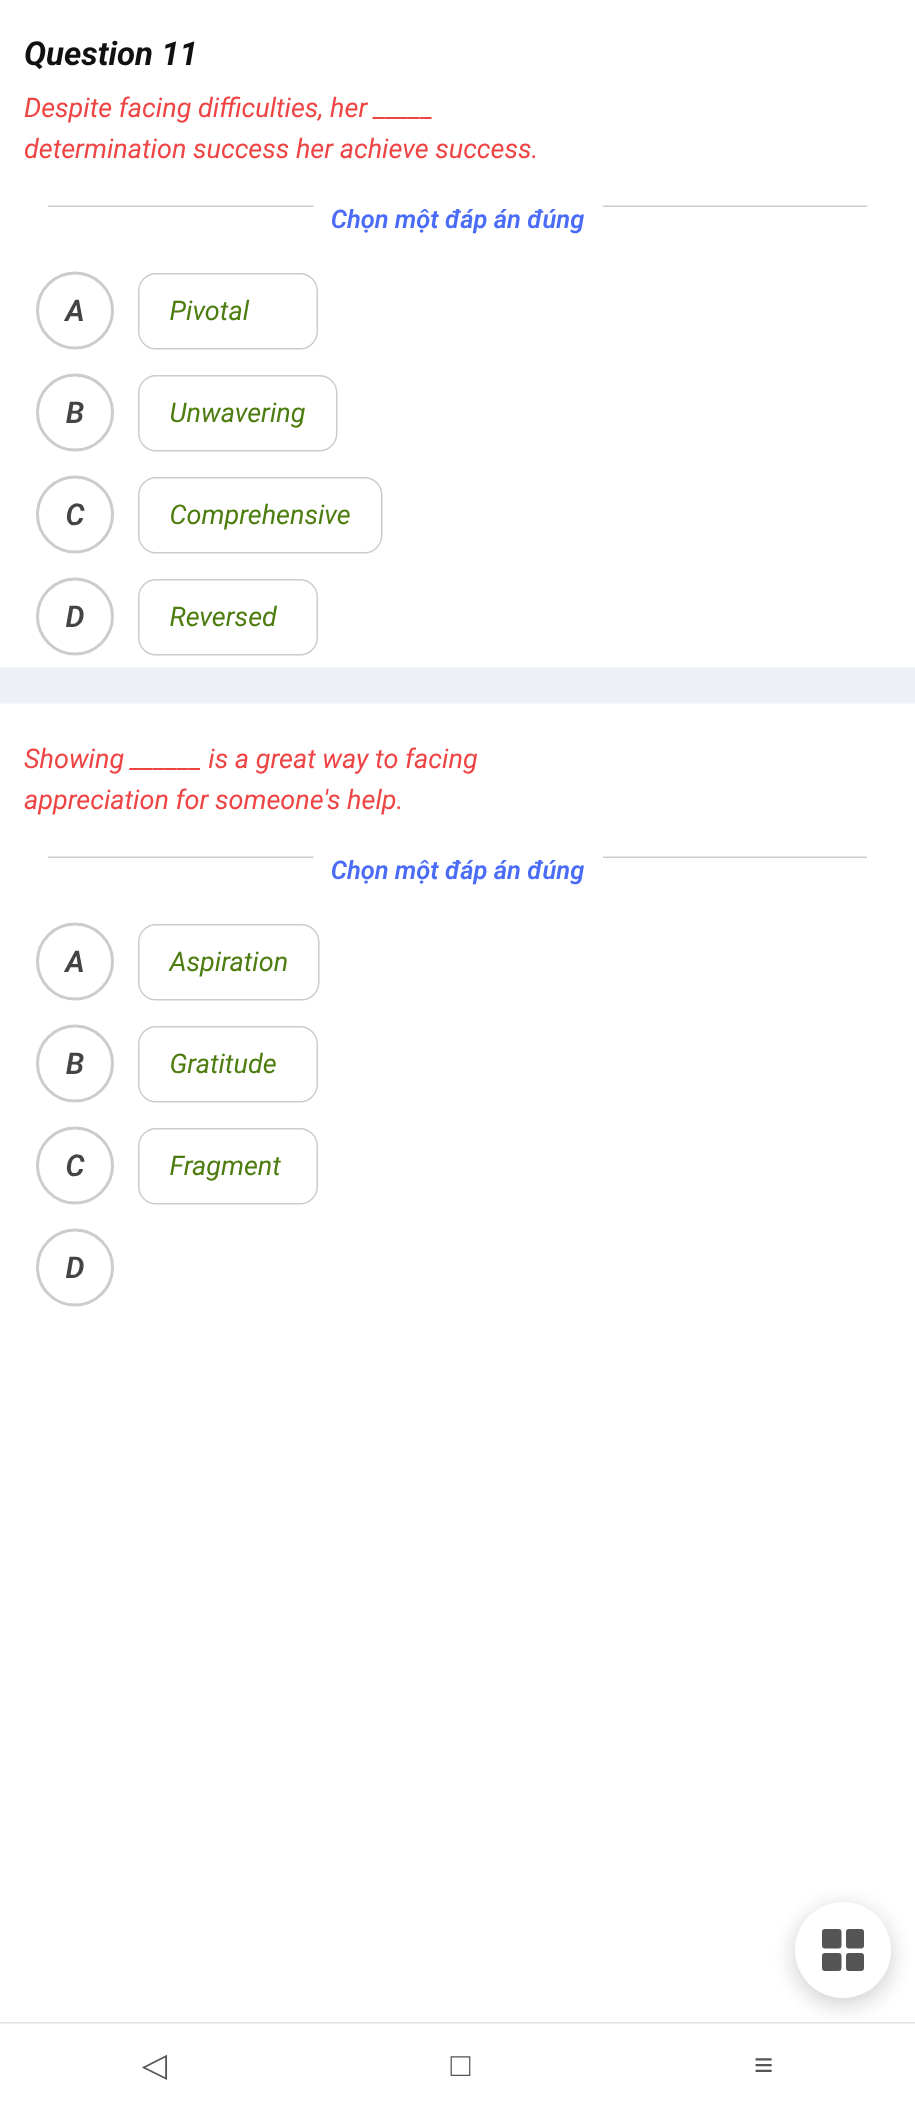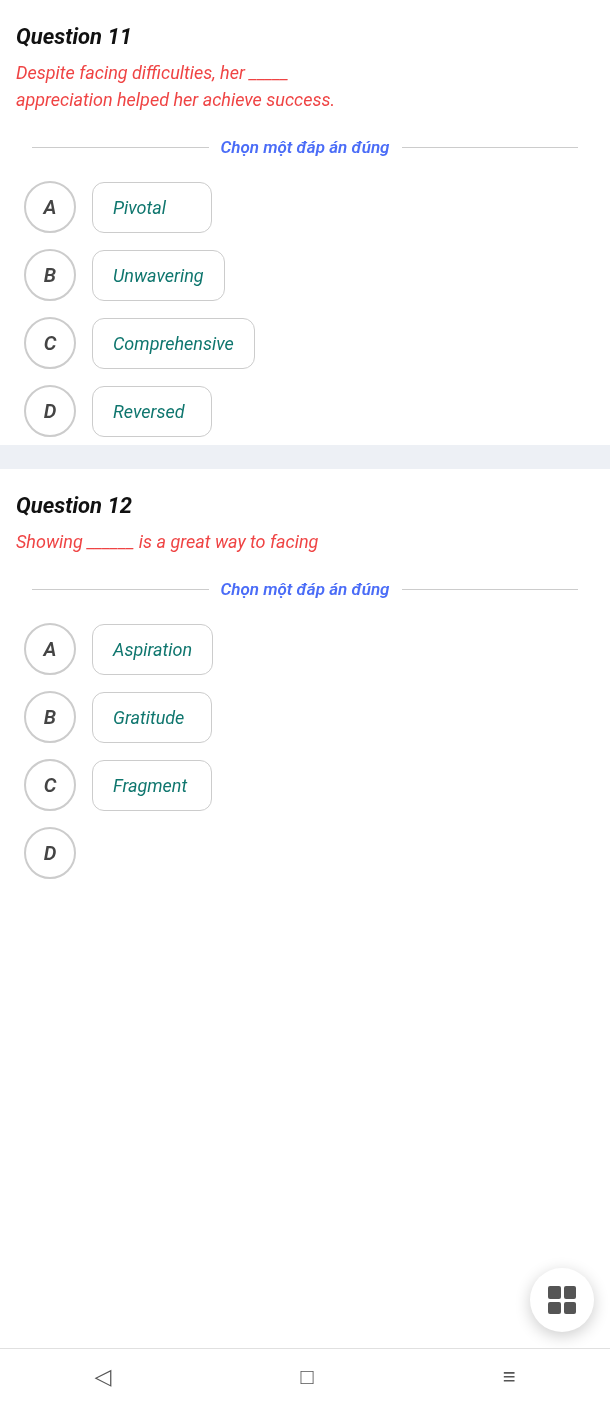--- a/index.html
+++ b/index.html
@@ -27,21 +27,21 @@
 
     .question-text {
       font-size: 18px;
       color: #ef4444;
       line-height: 1.5;
       margin-bottom: 24px;
     }
 
     .divider-label {
       display: flex;
-      align-items: center;
+      align-items: flex-start;
       gap: 12px;
       margin: 0 16px 24px 16px;
     }
 
     .divider-label::before,
     .divider-label::after {
       content: '';
       flex: 1;
       height: 1px;
       background: #cccccc;
@@ -81,21 +81,21 @@
       color: #444444;
       flex-shrink: 0;
       background: #ffffff;
     }
 
     .option-box {
       border: 1.5px solid #cccccc;
       border-radius: 12px;
       padding: 14px 20px;
       font-size: 18px;
-      color: #0f766e;
+      color: #4d7c0f;
       background: #ffffff;
       min-width: 120px;
     }
 
     .section-divider {
       height: 24px;
       background: #edf0f5;
       width: 100%;
     }
 
@@ -152,21 +152,21 @@
       font-style: italic;
     }
   </style>
 </head>
 <body>
 
 <div class="question-block-inner">
   <div class="question-title">Question 11</div>
   <div class="question-text">
     <span>Despite facing difficulties, her _____</span><br>
-    <span>appreciation helped her achieve success.</span>
+    <span>determination success her achieve success.</span>
   </div>
 
   <div class="divider-label">
     <span>Chọn một đáp án đúng</span>
   </div>
 
   <div class="options-list">
 
     <div class="option-row">
       <div class="option-circle">A</div>
@@ -186,23 +186,23 @@
     <div class="option-row">
       <div class="option-circle">D</div>
       <div class="option-box">Reversed</div>
     </div>
   </div>
 </div>
 
 <div class="section-divider"></div>
 
 <div class="question-block-inner">
-  <div class="question-title">Question 12</div>
   <div class="question-text">
     <span>Showing ______ is a great way to facing</span><br>
+    <span>appreciation for someone's help.</span>
   </div>
 
   <div class="divider-label">
     <span>Chọn một đáp án đúng</span>
   </div>
 
   <div class="options-list">
 
     <div class="option-row">
       <div class="option-circle">A</div>

